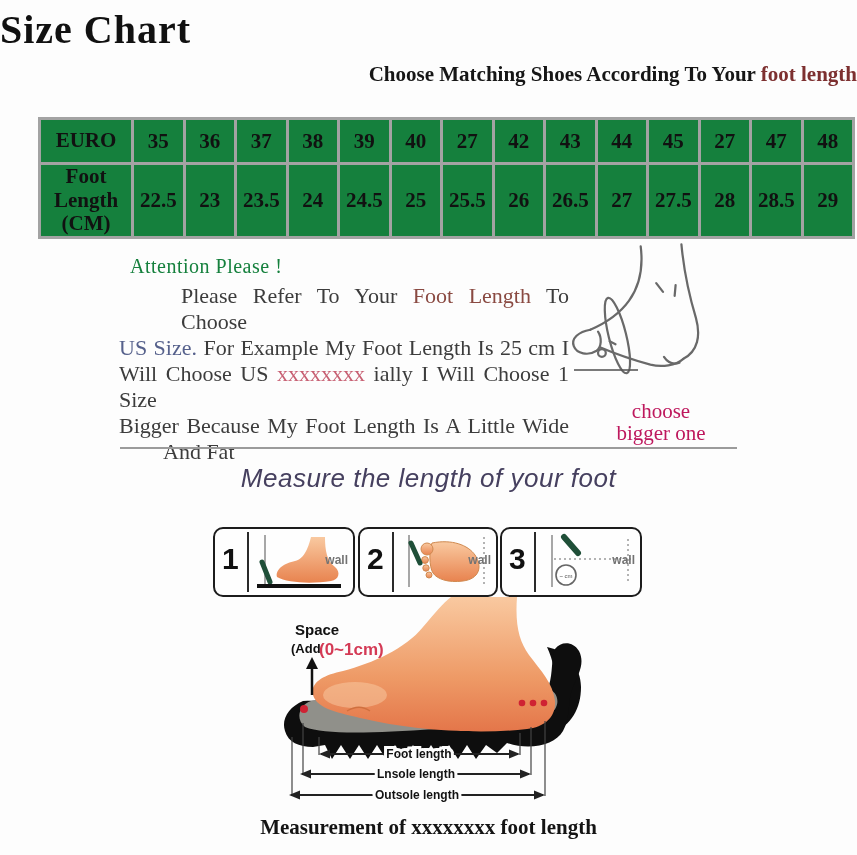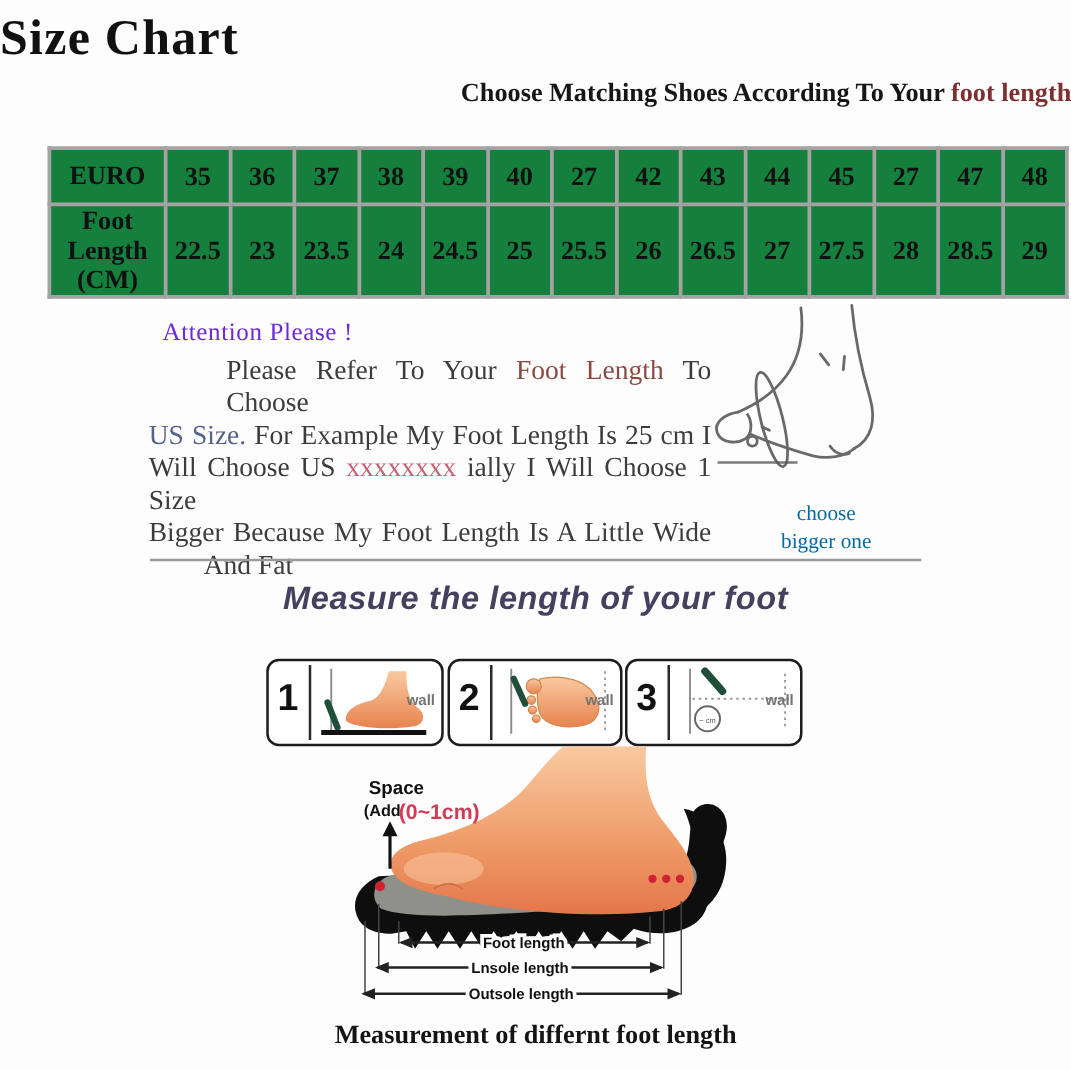--- a/index.html
+++ b/index.html
@@ -14,39 +14,39 @@
 
   table.size-table{position:absolute;left:38px;top:117px;width:814px;
                    border-collapse:collapse;table-layout:fixed;}
   table.size-table td{border:3px solid #a3a3a3;text-align:center;vertical-align:middle;
                       font-weight:bold;font-size:21px;color:#111;padding:0;background:#15803d;}
   table.size-table tr.r1 td{height:42px;}
   table.size-table tr.r2 td{height:66px;}
   td.rowhead{font-size:19px;line-height:1.12;}
 
   .attention-heading{position:absolute;left:130px;top:255px;font-size:20px;
-                     color:#6d28d9;letter-spacing:.5px;}
+                     color:#15803d;letter-spacing:.5px;}
   .para{position:absolute;left:119px;top:283px;width:450px;font-size:22px;
         line-height:26px;color:#3c3c3c;font-family:Liberation Serif, serif;}
   .jline{text-align:justify;text-align-last:justify;}
   .jline.indent{padding-left:62px;}
   .lastline{text-align:left;margin-left:44px;}
   .c-maroon{color:#8a4a42;}
   .c-blue{color:#56618c;margin-top:28px;}
   .c-redx{color:#c75f72;}
   .wide-dash{position:absolute;left:574px;top:369px;width:64px;height:2px;background:#7a7a7a;}
 
   .foot-sketch{position:absolute;left:567px;top:242px;}
   .choose-caption{position:absolute;left:596px;top:400px;width:130px;text-align:center;
-                  font-size:17px;line-height:22px;color:#0369a1;}
+                  font-size:21px;line-height:22px;color:#be185d;}
 
   .divider{position:absolute;left:120px;top:447px;width:617px;height:2px;background:#9b9b9b;}
 
   .measure-heading{position:absolute;top:463px;left:0;width:100%;text-align:center;
-                   font-family:"Liberation Sans",sans-serif;font-style:italic;font-weight:bold;
+                   font-family:"Liberation Sans",sans-serif;font-style:italic;font-weight:normal;
                    font-size:26px;color:#46405f;letter-spacing:.5px;}
 
   .panel{position:absolute;top:527px;height:70px;border:2.5px solid #1c1c1c;border-radius:10px;
          background:#fefefe;box-sizing:border-box;}
   .panel .num{position:absolute;left:7px;top:15px;font-family:"Liberation Sans",sans-serif;
               font-weight:bold;font-size:30px;color:#111;line-height:1;}
   .panel .vline{position:absolute;left:32px;top:3px;bottom:3px;width:2px;background:#2a2a2a;}
   .panel .wall{position:absolute;right:5px;top:24px;font-family:"Liberation Sans",sans-serif;
                font-weight:bold;font-size:12px;color:#737373;}
   .panel svg{position:absolute;left:36px;top:0;}
@@ -260,15 +260,15 @@
       <polygon points="45,177 56,172.5 56,181.5"></polygon>
         <polygon points="276,177 265,172.5 265,181.5"></polygon>
       <polygon points="34,198 45,193.5 45,202.5"></polygon>
         <polygon points="290,198 279,193.5 279,202.5"></polygon>
     </g>
     <text class="svg-label" x="164" y="161" font-size="12" text-anchor="middle">Foot length</text>
     <text class="svg-label" x="161" y="181" font-size="12" text-anchor="middle">Lnsole length</text>
     <text class="svg-label" x="162" y="202" font-size="12" text-anchor="middle">Outsole length</text>
   </svg>
 
-  <div class="bottom-caption">Measurement of differnt foot length</div>
+  <div class="bottom-caption">Measurement of xxxxxxxx foot length</div>
 
 </div>
 
 </body></html>

